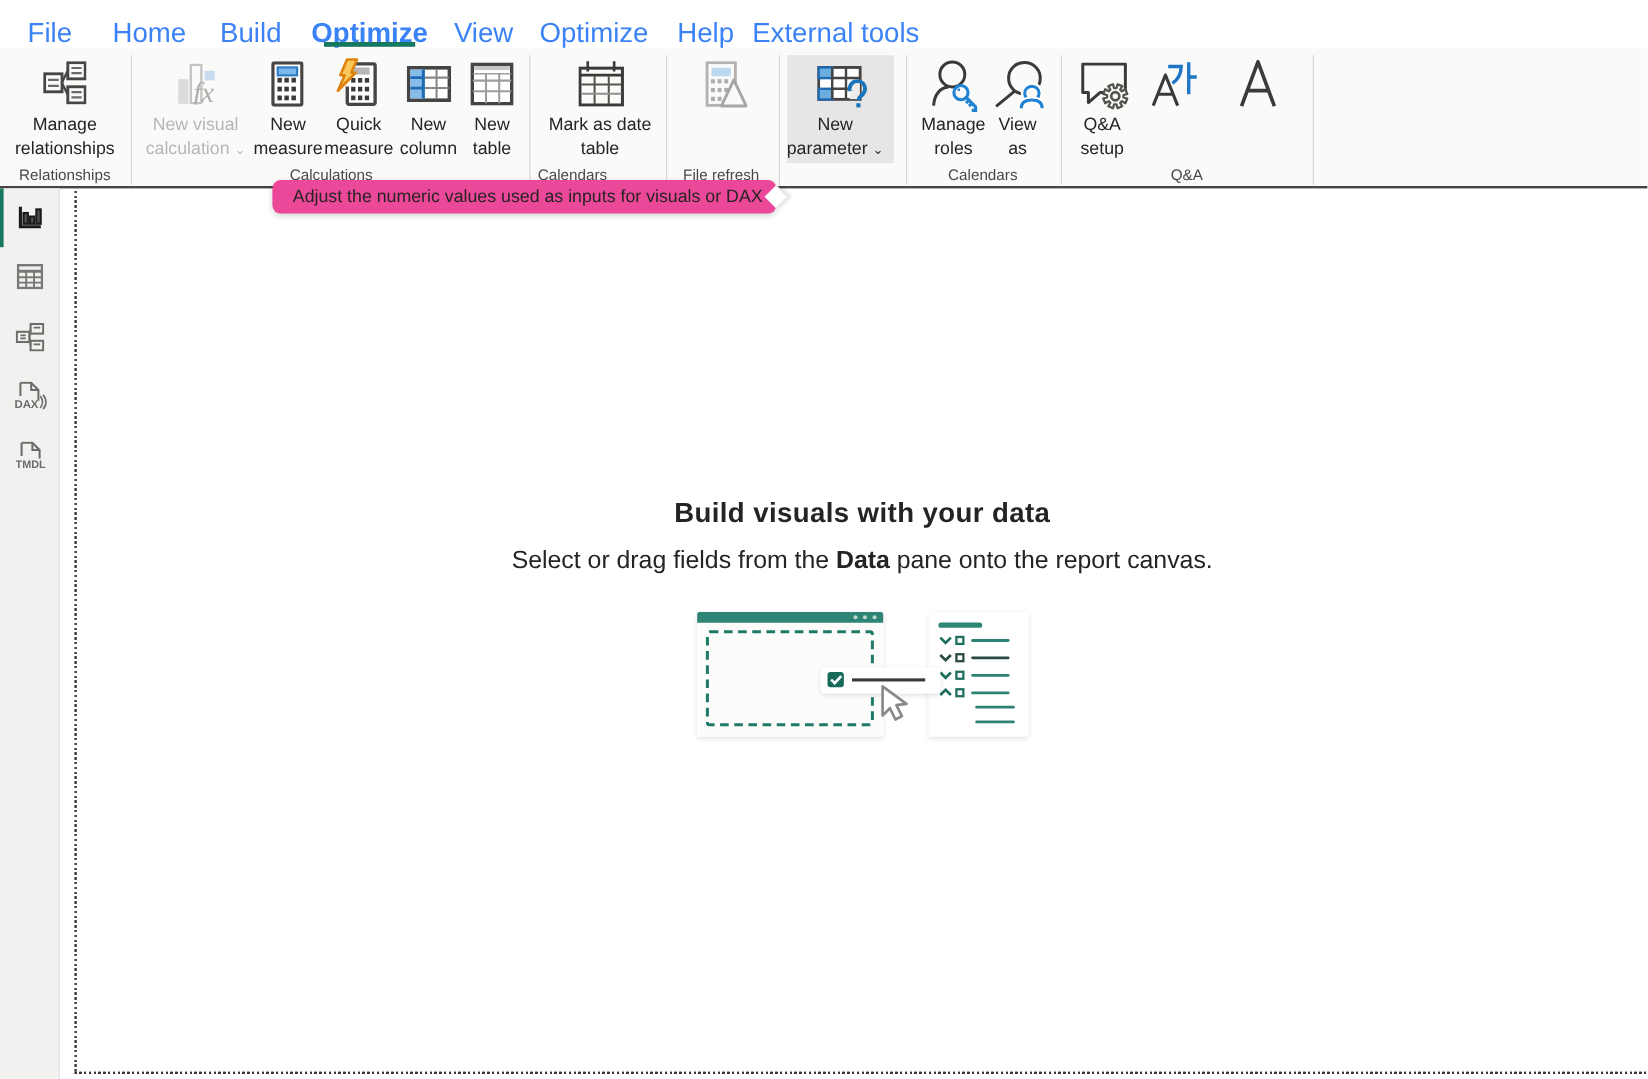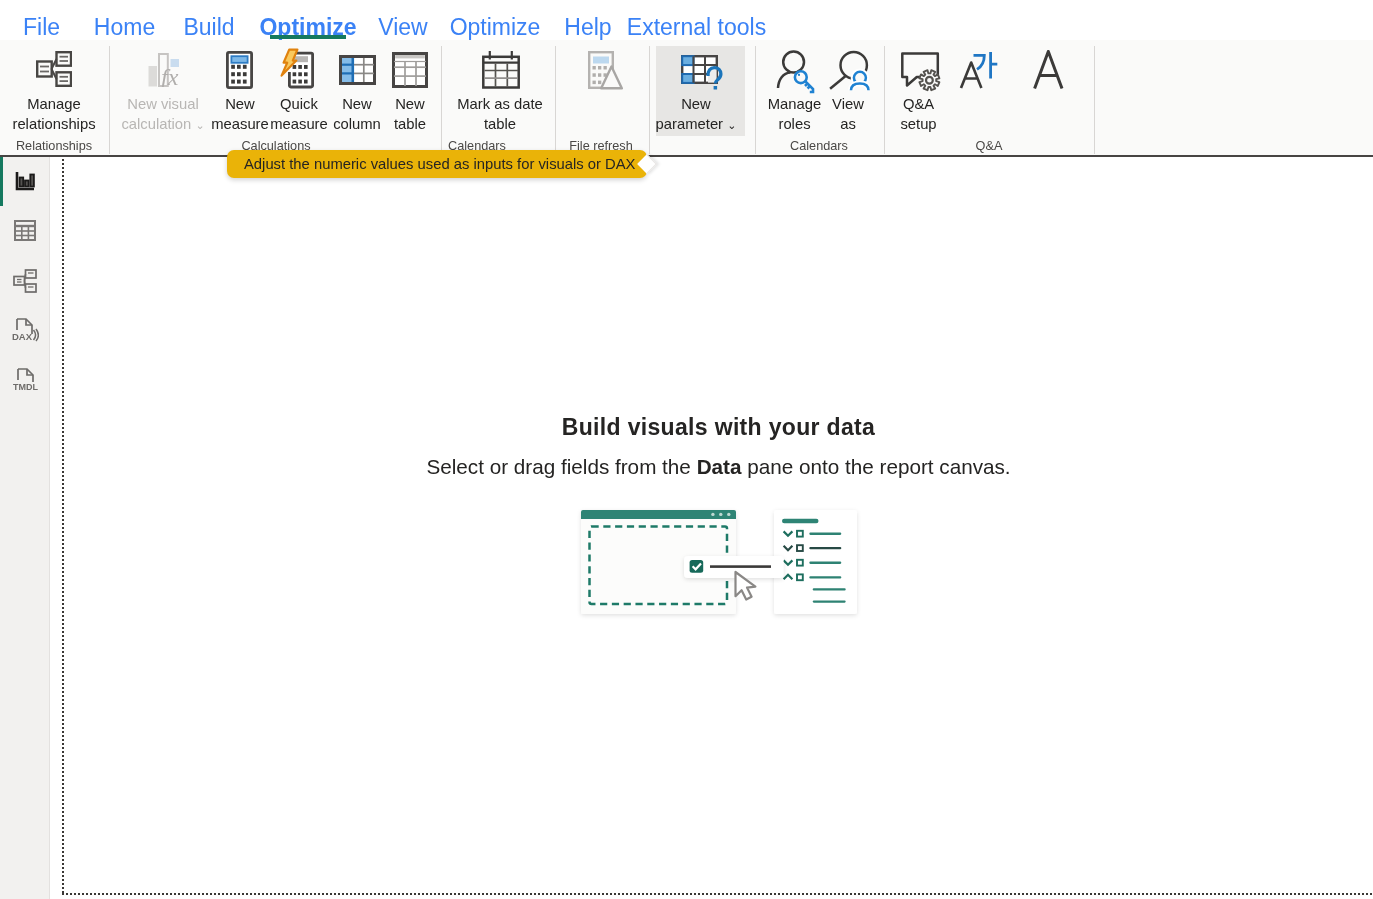--- a/index.html
+++ b/index.html
@@ -25,21 +25,21 @@
 #greenbar { position:absolute; left:0; top:157px; width:3px; height:49px; background:#15795f; }
 
 #dotleft { position:absolute; left:62px; top:159px; width:2px; height:734px;
   background:repeating-linear-gradient(to bottom,#3a3835 0 2px,transparent 2px 4px); }
 #dotbottom { position:absolute; left:62px; top:893px; width:1311px; height:2px;
   background:repeating-linear-gradient(to right,#3a3835 0 2px,transparent 2px 4px); }
 
 #h1 { position:absolute; left:0; top:414px; width:1437px; text-align:center; font-size:23px; letter-spacing:0.33px; font-weight:bold; color:#252423; }
 #h2 { position:absolute; left:0; top:455px; width:1437px; text-align:center; font-size:20.7px; color:#252423; }
 
-#tooltip { position:absolute; left:227px; top:150px; width:420px; height:28px; background:#eab308;
+#tooltip { position:absolute; left:227px; top:150px; width:420px; height:28px; background:#ec4899;
   border-radius:7px; box-shadow:0 2px 5px rgba(0,0,0,0.18); z-index:5;text-decoration:underline; }
 #tooltip .tx { position:absolute; left:17px; top:6px; font-size:14.8px; color:#252423; white-space:nowrap; }
 #tooltiparrow { position:absolute; left:640px; top:157px; width:14px; height:14px; background:#fff;
   transform:rotate(45deg); border-top:1px solid #e8e6e4; border-right:1px solid #e8e6e4; box-shadow:2px -2px 3px rgba(0,0,0,0.10); z-index:7; }
 
 #dropdown { position:absolute; left:657px; top:138px; width:131px; height:92px; background:#fff;
   border-radius:4px; box-shadow:0 4px 9px rgba(0,0,0,0.22); z-index:6; }
 #yellowhl { position:absolute; left:5px; top:16px; width:119px; height:27px; background:#f4e40d; border-radius:3px; }
 .ditem { position:absolute; left:14px; font-size:15px; color:#252423; white-space:nowrap; }
 </style>

